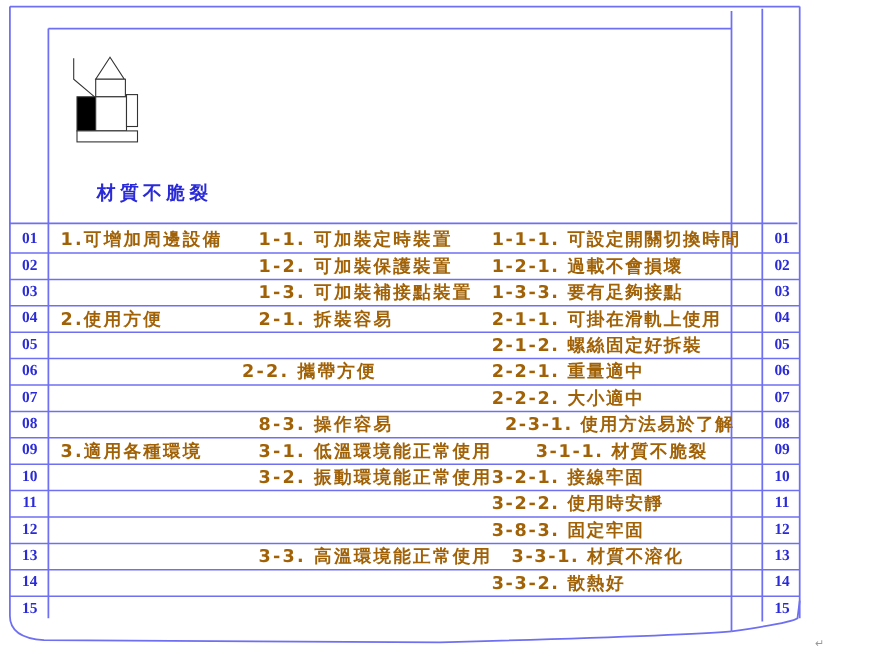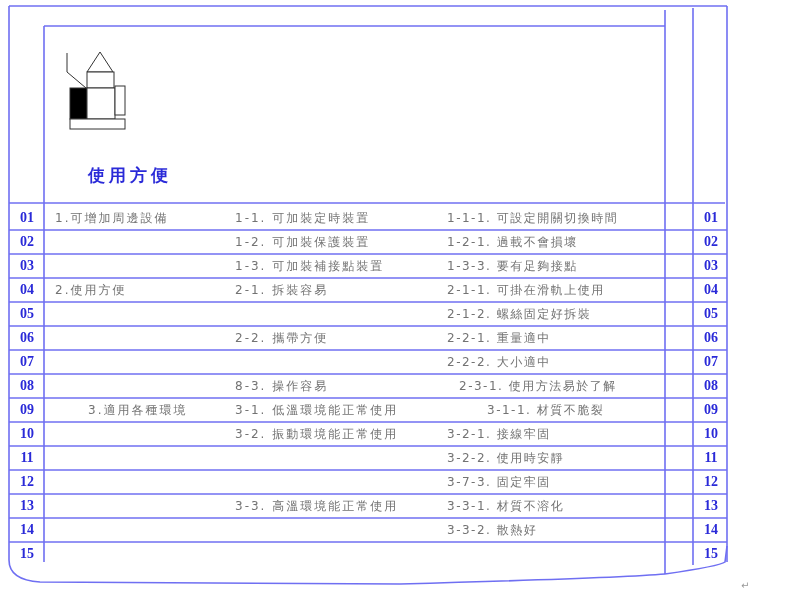--- a/index.html
+++ b/index.html
@@ -1,20 +1,20 @@
 <!DOCTYPE html>
 <html><head>
 <meta charset="utf-8">
 <style>
   html, body { margin:0; padding:0; background:#ffffff; }
   body { width:800px; height:599px; position:relative; overflow:hidden;
          font-family:"DejaVu Serif", "Liberation Serif", serif; }
   .num { position:absolute; width:34px; text-align:center; font-family:"Liberation Serif", "DejaVu Serif", serif;
          font-weight:bold; font-size:14px; color:#2a2ad8; line-height:24px; }
-  .cell { position:absolute; font-weight:normal; font-size:12px; color:#737373; line-height:24px; white-space:nowrap;
+  .cell { position:absolute; font-weight:bold; font-size:16px; color:#a16207; line-height:24px; white-space:nowrap;
           letter-spacing:2px; font-family:"DejaVu Sans", "Liberation Sans", sans-serif; }
   .title { position:absolute; left:88px; top:164px; font-size:17px; font-weight:bold; color:#2a2ad8;
            letter-spacing:4px; font-family:"DejaVu Sans", sans-serif; }
   .logo { position:absolute; left:60px; top:48px; width:90px; height:90px; }
   .para-mark { position:absolute; left:741px; top:580px; font-size:10px; color:#999; font-family:"DejaVu Sans", sans-serif; }
   svg.frame { position:absolute; left:0; top:0; }
 </style>
 </head>
 <body>
 
@@ -60,21 +60,21 @@
     <polyline points="7,5 7,24 26,40"></polyline>
     <polygon points="40,4 27,24 53,24" fill="#fff"></polygon>
     <rect x="27" y="24" width="27" height="16" fill="#fff"></rect>
     <rect x="10" y="40" width="17" height="31" fill="#000"></rect>
     <rect x="27" y="40" width="28" height="31" fill="#fff"></rect>
     <rect x="55" y="38" width="10" height="29" fill="#fff"></rect>
     <rect x="10" y="71" width="55" height="10" fill="#fff"></rect>
   </g>
 </svg>
 
-<div class="title">使用方便</div>
+<div class="title">材質不脆裂</div>
 
 <div id="rows">
     <div></div>
     <div class="num" style="left: 10px; top: 206px;">01</div>
     <div class="cell" style="left: 55px; top: 206px;">1.可增加周邊設備</div>
     <div class="cell" style="left: 235px; top: 206px;">1-1. 可加裝定時裝置</div>
     <div class="cell" style="left: 447px; top: 206px; letter-spacing: 1.5px;">1-1-1. 可設定開關切換時間</div>
     <div class="num" style="left: 695px; top: 206px; width: 32px;">01</div>
     <div></div>
     <div class="num" style="left: 10px; top: 230px;">02</div>
@@ -96,64 +96,64 @@
     <div class="num" style="left: 695px; top: 278px; width: 32px;">04</div>
     <div></div>
     <div class="num" style="left: 10px; top: 302px;">05</div>
     <div class="cell" style="left: 55px; top: 302px;"></div>
     <div class="cell" style="left: 235px; top: 302px;"></div>
     <div class="cell" style="left: 447px; top: 302px; letter-spacing: 1.5px;">2-1-2. 螺絲固定好拆裝</div>
     <div class="num" style="left: 695px; top: 302px; width: 32px;">05</div>
     <div></div>
     <div class="num" style="left: 10px; top: 326px;">06</div>
     <div class="cell" style="left: 55px; top: 326px;"></div>
-    <div class="cell" style="left: 235px; top: 326px;">2-2. 攜帶方便</div>
+    <div class="cell" style="left: 220px; top: 326px;">2-2. 攜帶方便</div>
     <div class="cell" style="left: 447px; top: 326px; letter-spacing: 1.5px;">2-2-1. 重量適中</div>
     <div class="num" style="left: 695px; top: 326px; width: 32px;">06</div>
     <div></div>
     <div class="num" style="left: 10px; top: 350px;">07</div>
     <div class="cell" style="left: 55px; top: 350px;"></div>
     <div class="cell" style="left: 235px; top: 350px;"></div>
     <div class="cell" style="left: 447px; top: 350px; letter-spacing: 1.5px;">2-2-2. 大小適中</div>
     <div class="num" style="left: 695px; top: 350px; width: 32px;">07</div>
     <div></div>
     <div class="num" style="left: 10px; top: 374px;">08</div>
     <div class="cell" style="left: 55px; top: 374px;"></div>
     <div class="cell" style="left: 235px; top: 374px;">8-3. 操作容易</div>
     <div class="cell" style="left: 447px; top: 374px; letter-spacing: 1.5px; margin-left: 12px;">2-3-1. 使用方法易於了解</div>
     <div class="num" style="left: 695px; top: 374px; width: 32px;">08</div>
     <div></div>
     <div class="num" style="left: 10px; top: 398px;">09</div>
-    <div class="cell" style="left: 55px; top: 398px; margin-left: 33px;">3.適用各種環境</div>
+    <div class="cell" style="left: 55px; top: 398px;">3.適用各種環境</div>
     <div class="cell" style="left: 235px; top: 398px;">3-1. 低溫環境能正常使用</div>
     <div class="cell" style="left: 447px; top: 398px; letter-spacing: 1.5px; margin-left: 40px;">3-1-1. 材質不脆裂</div>
     <div class="num" style="left: 695px; top: 398px; width: 32px;">09</div>
     <div></div>
     <div class="num" style="left: 10px; top: 422px;">10</div>
     <div class="cell" style="left: 55px; top: 422px;"></div>
     <div class="cell" style="left: 235px; top: 422px;">3-2. 振動環境能正常使用</div>
     <div class="cell" style="left: 447px; top: 422px; letter-spacing: 1.5px;">3-2-1. 接線牢固</div>
     <div class="num" style="left: 695px; top: 422px; width: 32px;">10</div>
     <div></div>
     <div class="num" style="left: 10px; top: 446px;">11</div>
     <div class="cell" style="left: 55px; top: 446px;"></div>
     <div class="cell" style="left: 235px; top: 446px;"></div>
     <div class="cell" style="left: 447px; top: 446px; letter-spacing: 1.5px;">3-2-2. 使用時安靜</div>
     <div class="num" style="left: 695px; top: 446px; width: 32px;">11</div>
     <div></div>
     <div class="num" style="left: 10px; top: 470px;">12</div>
     <div class="cell" style="left: 55px; top: 470px;"></div>
     <div class="cell" style="left: 235px; top: 470px;"></div>
-    <div class="cell" style="left: 447px; top: 470px; letter-spacing: 1.5px;">3-7-3. 固定牢固</div>
+    <div class="cell" style="left: 447px; top: 470px; letter-spacing: 1.5px;">3-8-3. 固定牢固</div>
     <div class="num" style="left: 695px; top: 470px; width: 32px;">12</div>
     <div></div>
     <div class="num" style="left: 10px; top: 494px;">13</div>
     <div class="cell" style="left: 55px; top: 494px;"></div>
     <div class="cell" style="left: 235px; top: 494px; text-align: center;">3-3. 高溫環境能正常使用</div>
-    <div class="cell" style="left: 447px; top: 494px; letter-spacing: 1.5px;">3-3-1. 材質不溶化</div>
+    <div class="cell" style="left: 465px; top: 494px; letter-spacing: 1.5px;">3-3-1. 材質不溶化</div>
     <div class="num" style="left: 695px; top: 494px; width: 32px;">13</div>
     <div></div>
     <div class="num" style="left: 10px; top: 518px;">14</div>
     <div class="cell" style="left: 55px; top: 518px;"></div>
     <div class="cell" style="left: 235px; top: 518px;"></div>
     <div class="cell" style="left: 447px; top: 518px; letter-spacing: 1.5px;">3-3-2. 散熱好</div>
     <div class="num" style="left: 695px; top: 518px; width: 32px;">14</div>
     <div></div>
     <div class="num" style="left: 10px; top: 542px;">15</div>
     <div class="cell" style="left: 55px; top: 542px;"></div>

